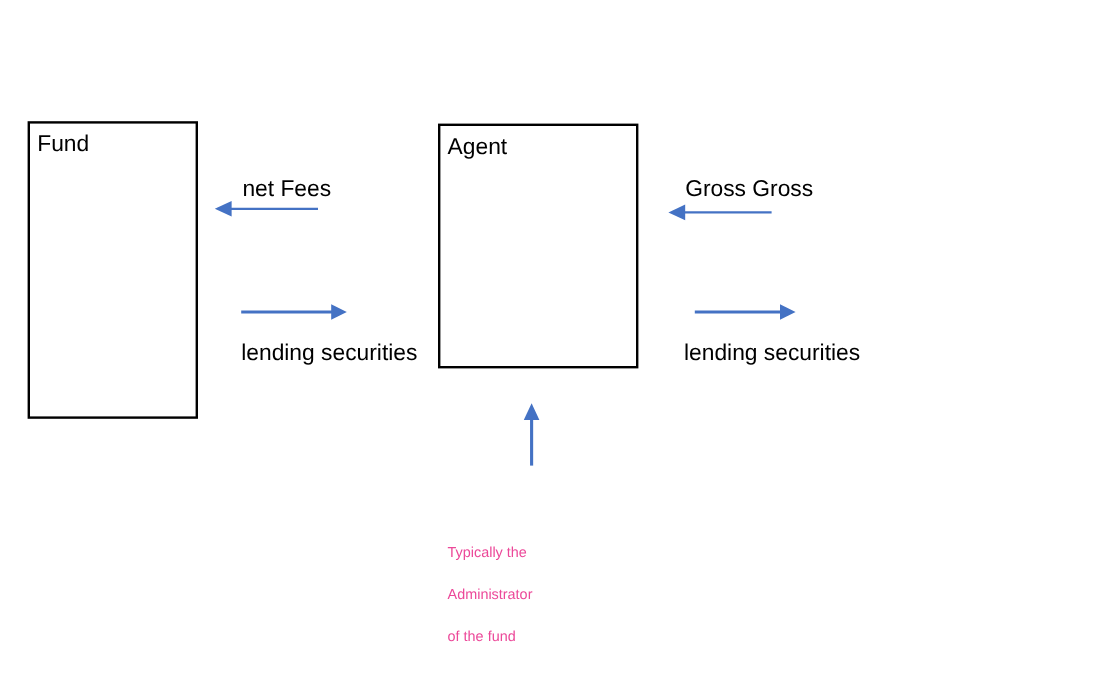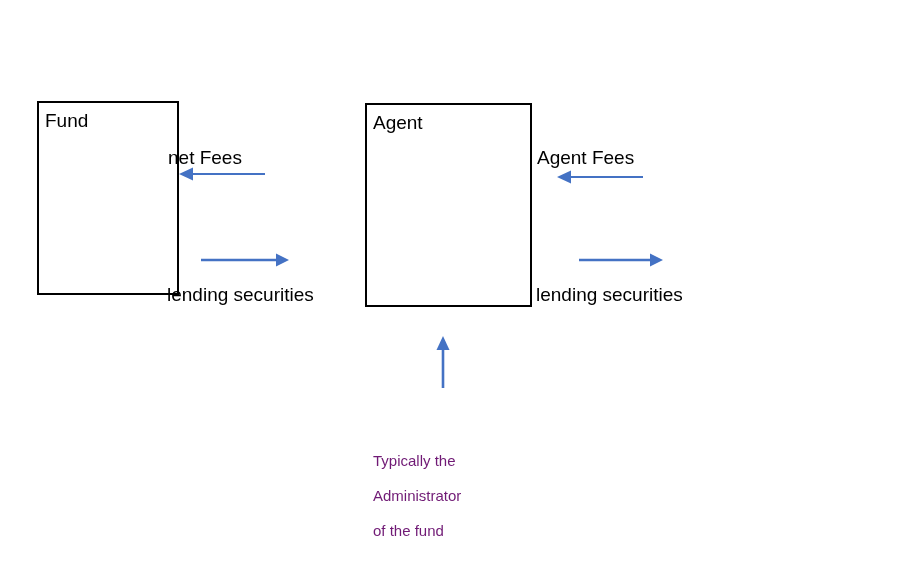--- a/index.html
+++ b/index.html
@@ -24,39 +24,40 @@
     font-size: 19px;
     line-height: 22px;
     color: #000000;
   }
   .flow-label {
     position: absolute;
     font-size: 19px;
     line-height: 24px;
     color: #000000;
     white-space: nowrap;
+    margin-left: 34px;
   }
   .note {
     position: absolute;
     left: 373px;
     top: 443px;
-    font-size: 15px;
+    font-size: 12px;
     line-height: 35px;
-    color: #701a75;
+    color: #ec4899;
     white-space: pre-line;
   }
   .arrow-layer {
     position: absolute;
     left: 0;
     top: 0;
     width: 912px;
     height: 578px;
     pointer-events: none;
   }
-  #box-fund      { left: 37px;  top: 101px; width: 142px; height: 194px; }
+  #box-fund      { left: 23px;  top: 101px; width: 142px; height: 248px; }
   #box-agent     { left: 365px; top: 103px; width: 167px; height: 204px; }
   #box-borrower  { left: 734px; top: 103px; width: 142px; height: 208px; }
   #label-net-fees        { left: 168px; top: 146px; }
   #label-gross-fees      { left: 537px; top: 146px; }
   #label-lending-left    { left: 167px; top: 283px; }
   #label-lending-right   { left: 536px; top: 283px; }
 </style>
 </head>
 <body>
 
@@ -65,21 +66,21 @@
   <div class="box" id="box-fund">
     <span class="box-label">Fund</span>
   </div>
 
   <div class="box" id="box-agent">
     <span class="box-label">Agent</span>
   </div>
 
 
   <div class="flow-label" id="label-net-fees">net Fees</div>
-  <div class="flow-label" id="label-gross-fees">Agent Fees</div>
+  <div class="flow-label" id="label-gross-fees">Gross Gross</div>
   <div class="flow-label" id="label-lending-left">lending securities</div>
   <div class="flow-label" id="label-lending-right">lending securities</div>
 
   <div class="note">Typically the
 Administrator
 of the fund</div>
 
   <svg class="arrow-layer" width="912" height="578" viewBox="0 0 912 578" xmlns="http://www.w3.org/2000/svg">
 
     <g>

